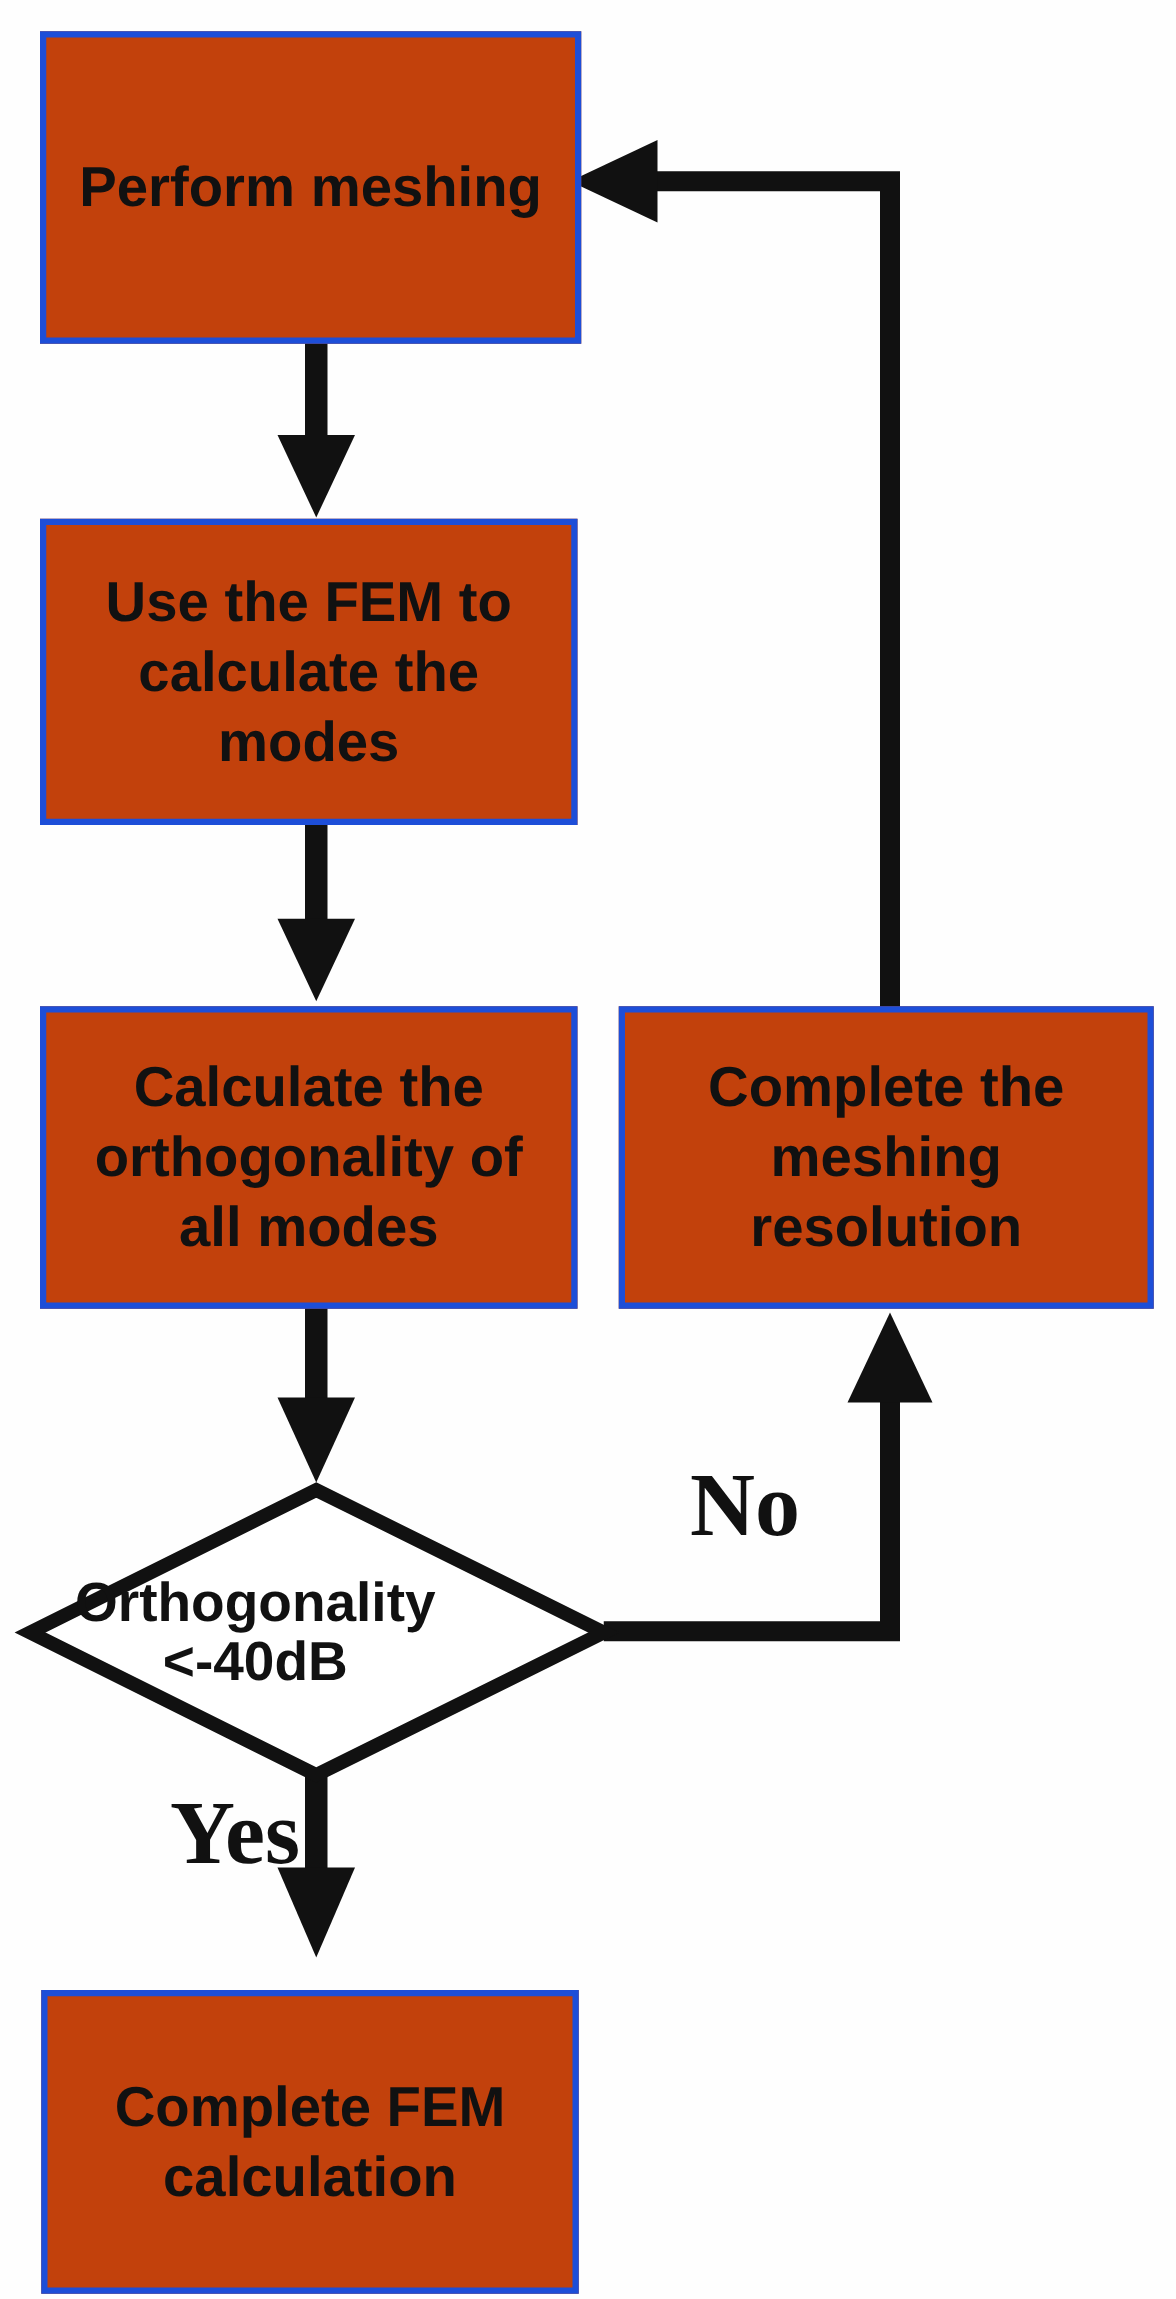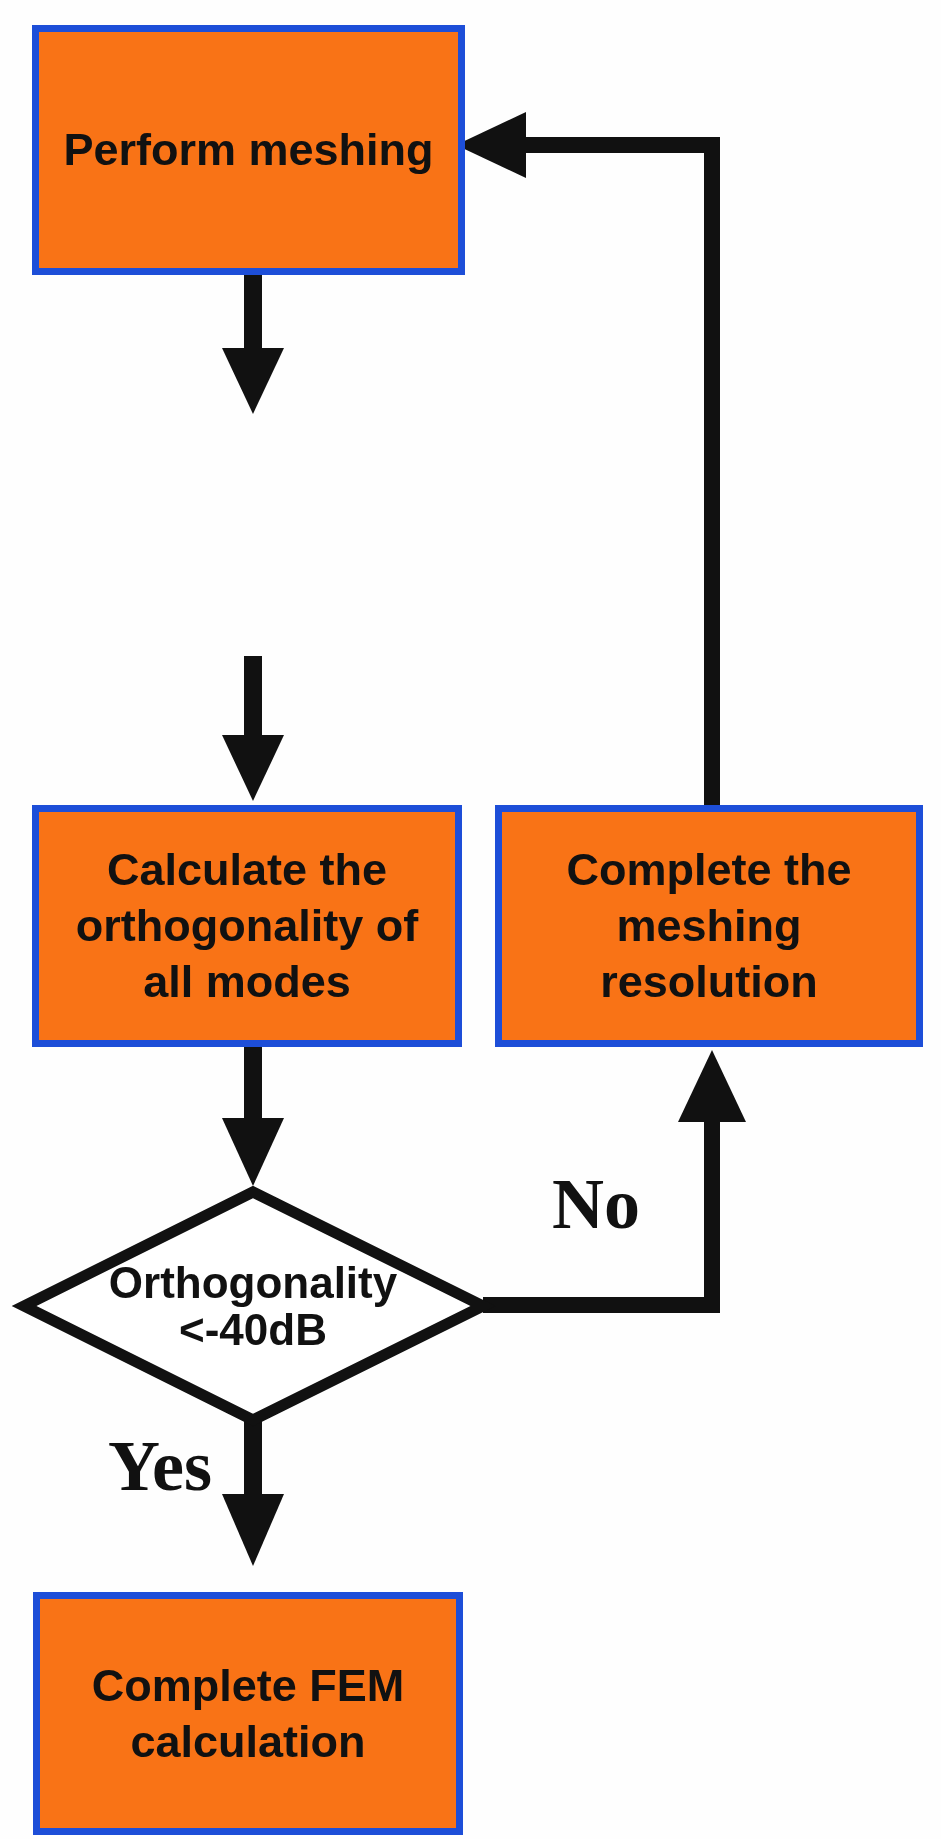--- a/index.html
+++ b/index.html
@@ -2,29 +2,29 @@
 <html><head>
 <meta charset="utf-8">
 <style>
   html,body{margin:0;padding:0;background:#ffffff;}
   .canvas{
     position:relative;width:941px;height:1839px;background:#fefefe;
     font-family:"Liberation Sans",sans-serif;color:#111;overflow:hidden;
   }
   .wires{position:absolute;left:0;top:0;width:941px;height:1839px;}
   .node{
-    position:absolute;border:7px solid #1d4ed8;background:#f97316;
+    position:absolute;border:5px solid #1d4ed8;background:#c2410c;
     display:flex;align-items:center;justify-content:center;box-sizing:border-box;
   }
   .node-label{
     white-space:pre-line;text-align:center;font-weight:bold;
     font-size:45px;line-height:56px;color:#111;
   }
   .diamond-label{
-    position:absolute;display:flex;align-items:center;justify-content:center;
+    position:absolute;display:flex;align-items:center;
     text-align:center;
   }
   .diamond-label .node-label{font-size:44px;line-height:47px;}
   .edge-label{
     position:absolute;font-weight:bold;font-size:72px;color:#111;
     text-align:center;
     font-family:Liberation Serif, serif;
   }
 </style>
 </head>
@@ -64,20 +64,25 @@
       <polygon points="456,145 526,112 526,178" fill="#111"></polygon>
     </g>
 
     <polygon points="253,1192 483,1306 253,1420 24,1306" fill="#ffffff" stroke="#111" stroke-width="11" stroke-linejoin="miter"></polygon>
   </svg>
 
   <div class="node" style="left:32px;top:25px;width:433px;height:250px;">
     <span class="node-label">Perform meshing</span>
   </div>
 
+  <div class="node" style="left:32px;top:415px;width:430px;height:245px;">
+    <span class="node-label">Use the FEM to
+calculate the
+modes</span>
+  </div>
 
   <div class="node" style="left:32px;top:805px;width:430px;height:242px;">
     <span class="node-label">Calculate the
 orthogonality of
 all modes</span>
   </div>
 
   <div class="node" style="left:495px;top:805px;width:428px;height:242px;">
     <span class="node-label">Complete the
 meshing
@@ -87,17 +92,17 @@
   <div class="diamond-label" style="left:60px;top:1246px;width:386px;height:120px;">
     <span class="node-label">Orthogonality
 &lt;-40dB</span>
   </div>
 
   <div class="node" style="left:33px;top:1572px;width:430px;height:243px;margin-top:20px;">
     <span class="node-label">Complete FEM
 calculation</span>
   </div>
 
-  <div class="edge-label" style="left:80px;top:1425px;width:160px;">Yes</div>
+  <div class="edge-label" style="left:80px;top:1425px;width:160px;text-align:right;">Yes</div>
 
   <div class="edge-label" style="left:521px;top:1163px;width:150px;">No</div>
 
 </div>
 
 </body></html>

